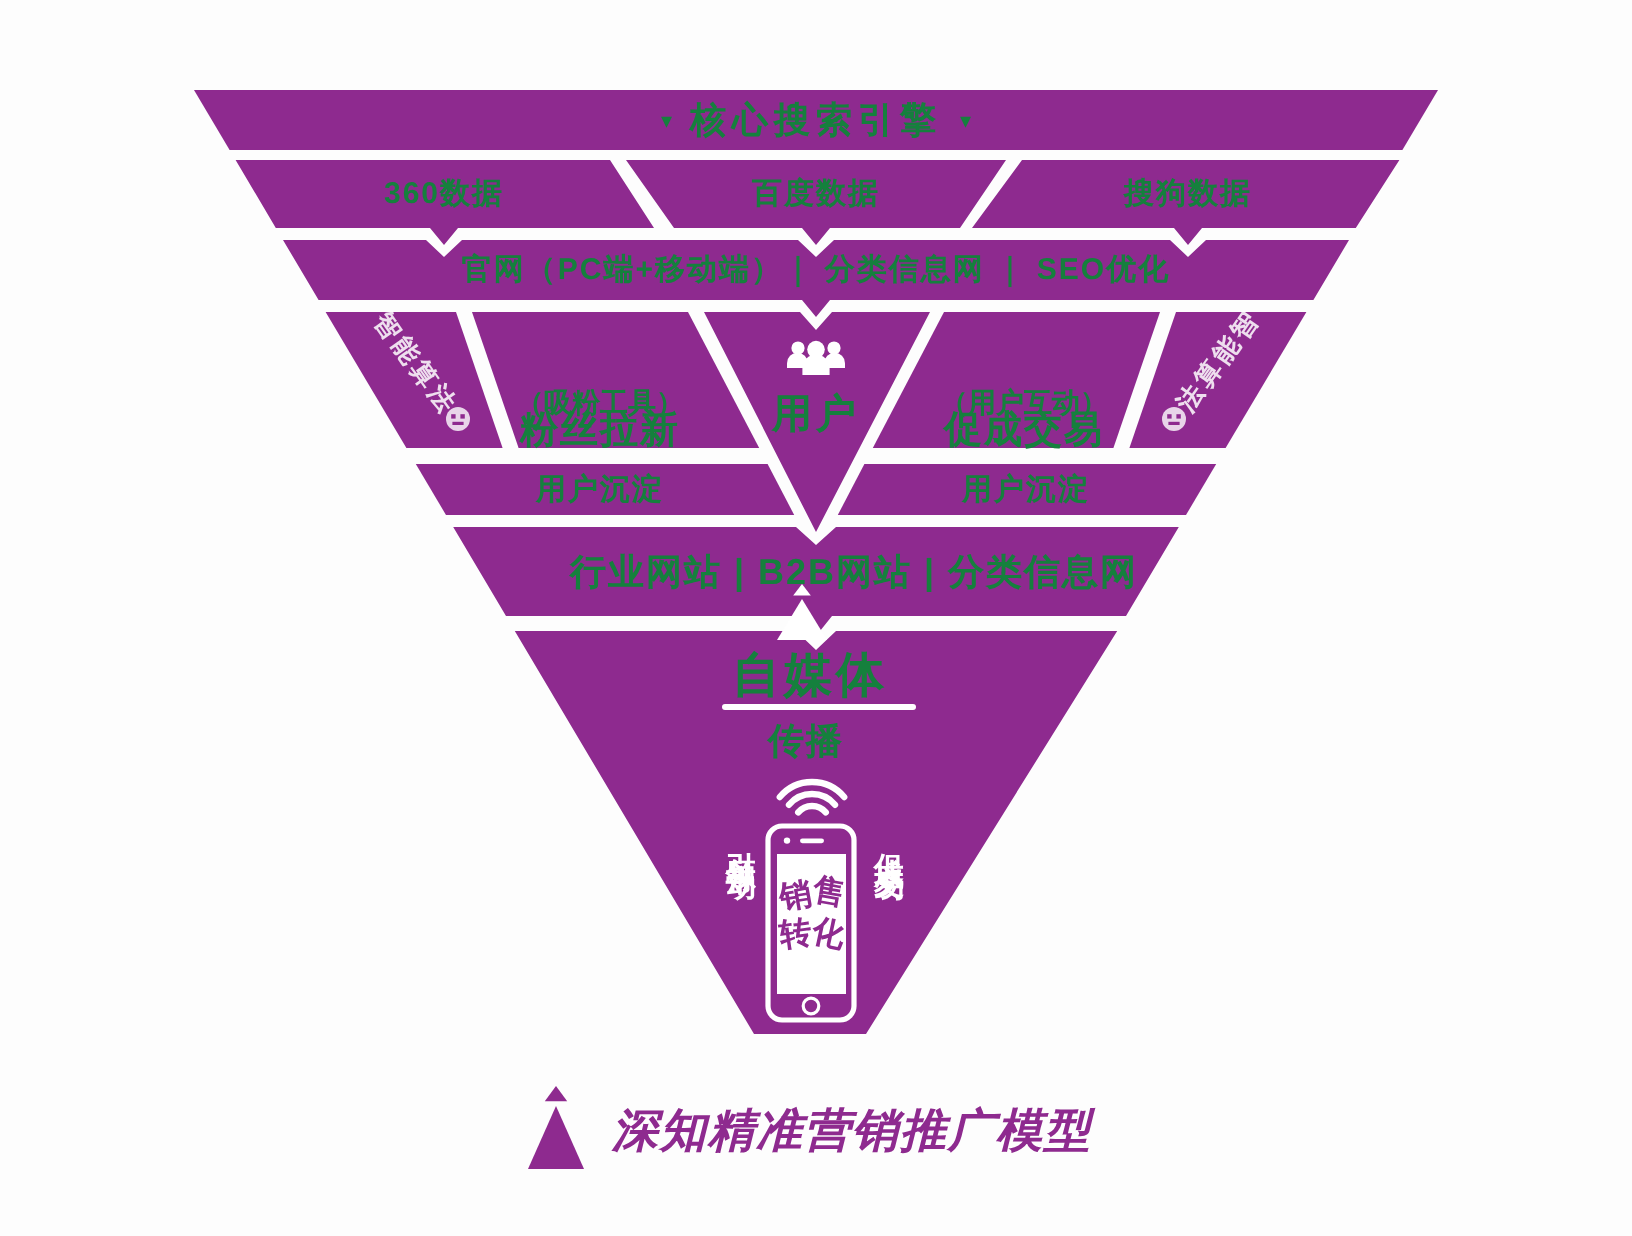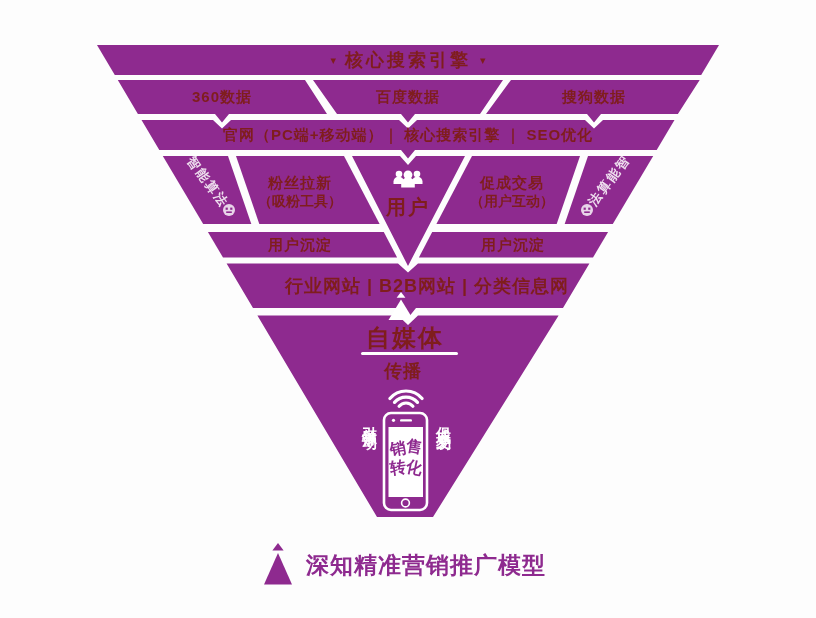--- a/index.html
+++ b/index.html
@@ -11,27 +11,27 @@
     position:relative;width:816px;height:618px;overflow:hidden;
     background:var(--background);
     font-family:"Liberation Sans","DejaVu Sans",sans-serif;
   }
   .stage svg.base{position:absolute;left:0;top:0;}
   .shape{fill:var(--purple);stroke:none;}
   .wfill{fill:#ffffff;}
   .wstroke{fill:none;stroke:#ffffff;stroke-linecap:round;}
   .label{
     position:absolute;transform:translate(-50%,-50%);
-    color:#7f1d1d;font-weight:bold;white-space:nowrap;
+    color:#15803d;font-weight:bold;white-space:nowrap;
   }
   .lv1{font-size:18px;letter-spacing:3px;}
   .lv1 .marker{font-size:11px;letter-spacing:0;vertical-align:2px;padding:0 9px;}
   .lv2{font-size:15px;letter-spacing:1px;}
   .lv3{font-size:15px;letter-spacing:1px;}
-  .lv4a{font-size:15px;letter-spacing:1px;}
+  .lv4a{font-size:19px;letter-spacing:1px;margin-top:32px;}
   .lv4b{font-size:14px;}
   .user-big{font-size:20px;letter-spacing:2px;}
   .lv5{font-size:15px;letter-spacing:1px;}
   .lv6{font-size:18px;letter-spacing:1px;}
   .heading{display:flex;align-items:center;flex-direction:column;}
   .heading .ttl{font-size:24px;letter-spacing:2px;margin-left:8px;}
   .heading .sfx{font-size:18px;letter-spacing:1px;margin-left:4px;margin-top:5px;}
   .underline{position:absolute;left:361px;top:352px;width:97px;height:2.5px;background:#fff;border-radius:2px;}
   .channels{font-size:17px;}
   .vert{
@@ -52,21 +52,21 @@
     color:rgba(255,255,255,.85);font-weight:bold;font-size:13px;line-height:1;
   }
   .algch.r{transform:translate(-50%,-50%) rotate(-55deg);}
   .algicon{position:absolute;transform:translate(-50%,-50%);}
   .footer{
     position:absolute;left:404px;top:565px;transform:translate(-50%,-50%);
     display:flex;align-items:center;
   }
   .footer .ft{
     color:var(--purple);font-weight:bold;font-size:23px;letter-spacing:1px;
-    white-space:nowrap;margin-left:12px;
+    white-space:nowrap;margin-left:12px;font-style:italic;
   }
 </style>
 </head>
 <body>
 
 <div class="stage">
 
   <svg class="base" width="816" height="618" viewBox="0 0 816 618">
 
     <path class="shape" d="M97,45 L719,45 L701.2,75 L114.8,75 Z"></path>
@@ -115,21 +115,21 @@
   </svg>
 
   <div class="label lv1" style="left:408px;top:60px;">
     <span class="marker">▾</span><span>核心搜索引擎</span><span class="marker">▾</span>
   </div>
 
   <div class="label lv2" style="left:222px;top:97px;">360数据</div>
   <div class="label lv2" style="left:408px;top:97px;">百度数据</div>
   <div class="label lv2" style="left:594px;top:97px;">搜狗数据</div>
 
-  <div class="label lv3" style="left:408px;top:135px;">官网（PC端+移动端）｜ 核心搜索引擎 ｜ SEO优化</div>
+  <div class="label lv3" style="left:408px;top:135px;">官网（PC端+移动端）｜ 分类信息网 ｜ SEO优化</div>
 
   <span class="algch" style="left:194px;top:163px;">智</span>
   <span class="algch" style="left:203px;top:175px;">能</span>
   <span class="algch" style="left:212px;top:187px;">算</span>
   <span class="algch" style="left:221px;top:199px;">法</span>
   <span class="algicon" style="left:229px;top:212px;">
     <svg width="14" height="14" viewBox="0 0 14 14">
         <circle cx="7" cy="7" r="6" fill="rgba(255,255,255,.8)"></circle>
         <rect x="3.6" y="4.6" width="2.2" height="2.2" fill="var(--purple)"></rect>
         <rect x="8.2" y="4.6" width="2.2" height="2.2" fill="var(--purple)"></rect>

